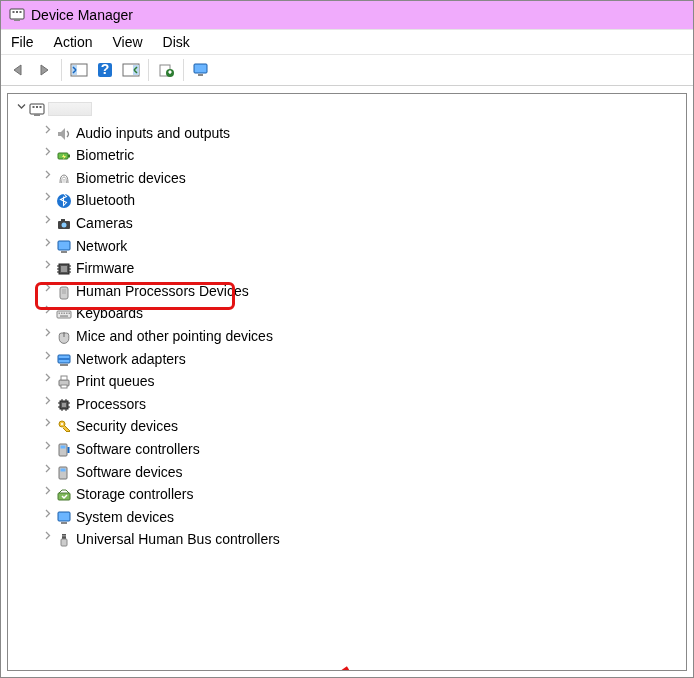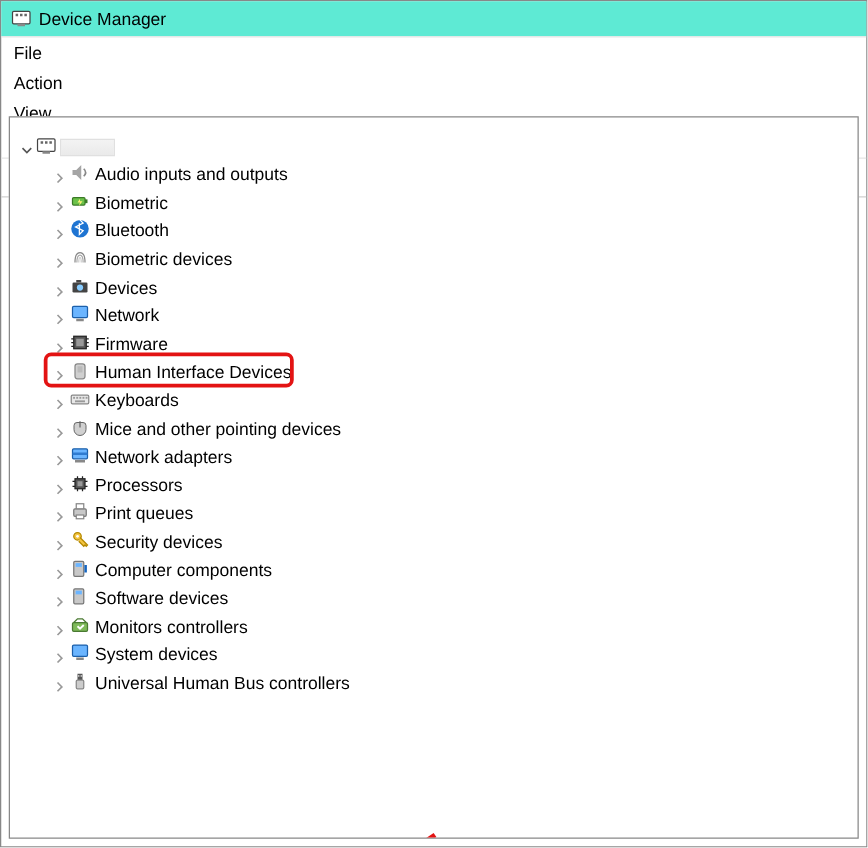--- a/index.html
+++ b/index.html
@@ -1,27 +1,27 @@
 <!DOCTYPE html>
 <html><head>
   <meta charset="utf-8">
   <style>
     * { margin:0; padding:0; box-sizing:border-box; font-family:"Segoe UI",Tahoma,sans-serif; font-size:14px; }
     body { background:#f0f0f0; }
     .outer { width:694px; height:678px; background:#fff; border:1px solid #888; position:relative; }
-    .titlebar { display:flex; align-items:center; padding:4px 8px; height:28px; background:#5eead4; }
+    .titlebar { display:flex; align-items:center; padding:4px 8px; height:28px; background:#f0abfc; }
     .titlebar .ticon { width:16px; height:16px; margin-right:6px; }
-    .menubar { display:flex; border-top:1px solid #e5e5e5; border-bottom:1px solid #e5e5e5;flex-direction:column; }
+    .menubar { display:flex; border-top:1px solid #e5e5e5; border-bottom:1px solid #e5e5e5; }
     .menubar .mitem { padding:4px 10px; cursor:default; }
     .toolbar { display:flex; align-items:center; padding:2px 4px; border-bottom:1px solid #d0d0d0; }
     .toolbar .tb-sep { width:1px; height:22px; background:#dcdcdc; margin:0 4px; }
     .toolbar .tbtn { width:24px; height:24px; margin:1px; border:1px solid transparent; display:flex; align-items:center; justify-content:center; cursor:default; }
     .tree-wrap { position:absolute; top:92px; bottom:6px; left:6px; right:6px; border:1px solid #888; overflow:hidden; background:#fff; }
     .tree { padding:8px 4px 4px 4px; }
-    .tr-row { display:flex; align-items:flex-end; height:22.6px; white-space:nowrap; padding-left:var(--ind,0); position:relative; }
+    .tr-row { display:flex; align-items:flex-start; height:22.6px; white-space:nowrap; padding-left:var(--ind,0); position:relative; }
     .chev { width:14px; display:inline-flex; justify-content:center; }
     .chev svg { display:block; }
     .ticon-slot { width:18px; height:18px; margin:0 3px 0 1px; display:inline-flex; align-items:center; justify-content:center; flex-shrink:0; }
     .root-row .ticon-slot{ width:16px; height:16px; }
     .root-label { display:inline-block; width:44px; height:14px; background:linear-gradient(#f3f3f3,#eaeaea); border:1px solid #e0e0e0; }
     .highlight-box { position:absolute; border:3px solid #e31313; border-radius:6px; pointer-events:none; z-index:5; }
     .arrow-overlay { position:absolute; pointer-events:none; z-index:6; }
   </style>
 </head>
 <body>
@@ -38,21 +38,21 @@
         <rect x="5" y="12" width="6" height="2" fill="#888"></rect>
       </svg>
     </span>
     <span>Device Manager</span>
   </div>
 
   <div class="menubar">
     <div class="mitem">File</div>
     <div class="mitem">Action</div>
     <div class="mitem">View</div>
-    <div class="mitem">Audio</div>
+    <div class="mitem">Disk</div>
   </div>
 
   <div class="toolbar">
     <span class="tbtn">
       <svg width="16" height="16" viewBox="0 0 16 16">
           <path d="M11 3 L4 8 L11 13 Z" fill="#9b9b9b" stroke="#6f6f6f"></path>
         </svg>
     </span>
     <span class="tbtn">
       <svg width="16" height="16" viewBox="0 0 16 16">
@@ -146,55 +146,55 @@
           <span>Biometric</span>
         </div>
         <div class="tr-row" style="--ind: 28px;">
           <span class="chev">
             <svg width="9" height="9" viewBox="0 0 9 9">
               <path d="M3 1 L6.5 4.5 L3 8" stroke="#999" fill="none" stroke-width="1.3"></path>
             </svg>
           </span>
           <span class="ticon-slot">
             <svg width="16" height="16" viewBox="0 0 16 16">
-              <circle cx="8" cy="8" r="7" fill="#1e74d2"></circle>
-              <path d="M8 2 v12 l4 -4 -8 -4 8 -4 -4 -4" stroke="#fff" stroke-width="1.4" fill="none" transform="translate(0 2) scale(0.75) translate(2 0)"></path>
-            </svg>
-          </span>
-          <span>Bluetooth</span>
-        </div>
-        <div class="tr-row" style="--ind: 28px;">
-          <span class="chev">
-            <svg width="9" height="9" viewBox="0 0 9 9">
-              <path d="M3 1 L6.5 4.5 L3 8" stroke="#999" fill="none" stroke-width="1.3"></path>
-            </svg>
-          </span>
-          <span class="ticon-slot">
-            <svg width="16" height="16" viewBox="0 0 16 16">
               <path d="M4 12 q0 -8 4 -8 q4 0 4 8" stroke="#888" fill="none"></path>
               <path d="M5.5 12 q0 -6 2.5 -6 q2.5 0 2.5 6" stroke="#aaa" fill="none"></path>
               <path d="M7 12 q0 -4 1 -4 q1 0 1 4" stroke="#ccc" fill="none"></path>
             </svg>
           </span>
           <span>Biometric devices</span>
         </div>
         <div class="tr-row" style="--ind: 28px;">
           <span class="chev">
             <svg width="9" height="9" viewBox="0 0 9 9">
               <path d="M3 1 L6.5 4.5 L3 8" stroke="#999" fill="none" stroke-width="1.3"></path>
             </svg>
           </span>
           <span class="ticon-slot">
             <svg width="16" height="16" viewBox="0 0 16 16">
+              <circle cx="8" cy="8" r="7" fill="#1e74d2"></circle>
+              <path d="M8 2 v12 l4 -4 -8 -4 8 -4 -4 -4" stroke="#fff" stroke-width="1.4" fill="none" transform="translate(0 2) scale(0.75) translate(2 0)"></path>
+            </svg>
+          </span>
+          <span>Bluetooth</span>
+        </div>
+        <div class="tr-row" style="--ind: 28px;">
+          <span class="chev">
+            <svg width="9" height="9" viewBox="0 0 9 9">
+              <path d="M3 1 L6.5 4.5 L3 8" stroke="#999" fill="none" stroke-width="1.3"></path>
+            </svg>
+          </span>
+          <span class="ticon-slot">
+            <svg width="16" height="16" viewBox="0 0 16 16">
               <rect x="2" y="5" width="12" height="8" rx="1" fill="#444"></rect>
               <circle cx="8" cy="9" r="2.5" fill="#8cf"></circle>
               <rect x="5" y="3" width="4" height="2" fill="#444"></rect>
             </svg>
           </span>
-          <span>Devices</span>
+          <span>Cameras</span>
         </div>
         <div class="tr-row" style="--ind: 28px;">
           <span class="chev">
             <svg width="9" height="9" viewBox="0 0 9 9">
               <path d="M3 1 L6.5 4.5 L3 8" stroke="#999" fill="none" stroke-width="1.3"></path>
             </svg>
           </span>
           <span class="ticon-slot">
             <svg width="16" height="16" viewBox="0 0 16 16">
               <rect x="2" y="2" width="12" height="9" rx="1" fill="#6bb5ff" stroke="#1b5faa"></rect>
@@ -230,21 +230,21 @@
             <svg width="9" height="9" viewBox="0 0 9 9">
               <path d="M3 1 L6.5 4.5 L3 8" stroke="#999" fill="none" stroke-width="1.3"></path>
             </svg>
           </span>
           <span class="ticon-slot">
             <svg width="16" height="16" viewBox="0 0 16 16">
               <rect x="4" y="3" width="8" height="12" rx="2" fill="#d0d0d0" stroke="#888"></rect>
               <rect x="6" y="5" width="4" height="5" fill="#bbb"></rect>
             </svg>
           </span>
-          <span>Human Interface Devices</span>
+          <span>Human Processors Devices</span>
         </div>
         <div class="tr-row" style="--ind: 28px;">
           <span class="chev">
             <svg width="9" height="9" viewBox="0 0 9 9">
               <path d="M3 1 L6.5 4.5 L3 8" stroke="#999" fill="none" stroke-width="1.3"></path>
             </svg>
           </span>
           <span class="ticon-slot">
             <svg width="16" height="16" viewBox="0 0 16 16">
               <rect x="1" y="5" width="14" height="7" rx="1" fill="#e8e8e8" stroke="#888"></rect>
@@ -281,20 +281,35 @@
             </svg>
           </span>
           <span class="ticon-slot">
             <svg width="16" height="16" viewBox="0 0 16 16">
               <rect x="2" y="3" width="12" height="8" rx="1" fill="#6bb5ff" stroke="#1b5faa"></rect>
               <rect x="4" y="12" width="8" height="2" fill="#888"></rect>
               <rect x="2" y="6" width="12" height="2" fill="#2f7bd0"></rect>
             </svg>
           </span>
           <span>Network adapters</span>
+        </div>
+        <div class="tr-row" style="--ind: 28px;">
+          <span class="chev">
+            <svg width="9" height="9" viewBox="0 0 9 9">
+              <path d="M3 1 L6.5 4.5 L3 8" stroke="#999" fill="none" stroke-width="1.3"></path>
+            </svg>
+          </span>
+          <span class="ticon-slot">
+            <svg width="16" height="16" viewBox="0 0 16 16">
+              <rect x="3" y="6" width="10" height="6" rx="1" fill="#c8c8c8" stroke="#777"></rect>
+              <rect x="5" y="2" width="6" height="4" fill="#fff" stroke="#888"></rect>
+              <rect x="5" y="11" width="6" height="3" fill="#fff" stroke="#888"></rect>
+            </svg>
+          </span>
+          <span>Print queues</span>
         </div>
         <div class="tr-row" style="--ind: 28px;">
           <span class="chev">
             <svg width="9" height="9" viewBox="0 0 9 9">
               <path d="M3 1 L6.5 4.5 L3 8" stroke="#999" fill="none" stroke-width="1.3"></path>
             </svg>
           </span>
           <span class="ticon-slot">
             <svg width="16" height="16" viewBox="0 0 16 16">
               <rect x="4" y="4" width="8" height="8" fill="#555" stroke="#222"></rect>
@@ -314,56 +329,41 @@
           <span>Processors</span>
         </div>
         <div class="tr-row" style="--ind: 28px;">
           <span class="chev">
             <svg width="9" height="9" viewBox="0 0 9 9">
               <path d="M3 1 L6.5 4.5 L3 8" stroke="#999" fill="none" stroke-width="1.3"></path>
             </svg>
           </span>
           <span class="ticon-slot">
             <svg width="16" height="16" viewBox="0 0 16 16">
-              <rect x="3" y="6" width="10" height="6" rx="1" fill="#c8c8c8" stroke="#777"></rect>
-              <rect x="5" y="2" width="6" height="4" fill="#fff" stroke="#888"></rect>
-              <rect x="5" y="11" width="6" height="3" fill="#fff" stroke="#888"></rect>
-            </svg>
-          </span>
-          <span>Print queues</span>
-        </div>
-        <div class="tr-row" style="--ind: 28px;">
-          <span class="chev">
-            <svg width="9" height="9" viewBox="0 0 9 9">
-              <path d="M3 1 L6.5 4.5 L3 8" stroke="#999" fill="none" stroke-width="1.3"></path>
-            </svg>
-          </span>
-          <span class="ticon-slot">
-            <svg width="16" height="16" viewBox="0 0 16 16">
               <circle cx="6" cy="5" r="3" fill="#f4c542" stroke="#b58900"></circle>
               <circle cx="6" cy="5" r="1.1" fill="#fff"></circle>
               <path d="M8 6 l6 6 l-1 1 l-1 -1 l-1 1 l-1 -1 l-3 -3" fill="#f4c542" stroke="#b58900"></path>
             </svg>
           </span>
           <span>Security devices</span>
         </div>
         <div class="tr-row" style="--ind: 28px;">
           <span class="chev">
             <svg width="9" height="9" viewBox="0 0 9 9">
               <path d="M3 1 L6.5 4.5 L3 8" stroke="#999" fill="none" stroke-width="1.3"></path>
             </svg>
           </span>
           <span class="ticon-slot">
             <svg width="16" height="16" viewBox="0 0 16 16">
               <rect x="3" y="2" width="8" height="12" rx="1" fill="#c8c8c8" stroke="#777"></rect>
               <rect x="4.5" y="3.5" width="5" height="3" fill="#6bb5ff"></rect>
               <rect x="11.5" y="5" width="2" height="6" fill="#1565c0"></rect>
             </svg>
           </span>
-          <span>Computer components</span>
+          <span>Software controllers</span>
         </div>
         <div class="tr-row" style="--ind: 28px;">
           <span class="chev">
             <svg width="9" height="9" viewBox="0 0 9 9">
               <path d="M3 1 L6.5 4.5 L3 8" stroke="#999" fill="none" stroke-width="1.3"></path>
             </svg>
           </span>
           <span class="ticon-slot">
             <svg width="16" height="16" viewBox="0 0 16 16">
               <rect x="3" y="2" width="8" height="12" rx="1" fill="#c8c8c8" stroke="#777"></rect>
@@ -378,21 +378,21 @@
               <path d="M3 1 L6.5 4.5 L3 8" stroke="#999" fill="none" stroke-width="1.3"></path>
             </svg>
           </span>
           <span class="ticon-slot">
             <svg width="16" height="16" viewBox="0 0 16 16">
               <rect x="2" y="6" width="12" height="7" rx="1" fill="#7fba5a" stroke="#4a7a32"></rect>
               <path d="M3 6 l3 -3 h4 l3 3" stroke="#4a7a32" fill="none"></path>
               <path d="M6 9 l2 2 l3 -3" stroke="#fff" stroke-width="1.5" fill="none"></path>
             </svg>
           </span>
-          <span>Monitors controllers</span>
+          <span>Storage controllers</span>
         </div>
         <div class="tr-row" style="--ind: 28px;">
           <span class="chev">
             <svg width="9" height="9" viewBox="0 0 9 9">
               <path d="M3 1 L6.5 4.5 L3 8" stroke="#999" fill="none" stroke-width="1.3"></path>
             </svg>
           </span>
           <span class="ticon-slot">
             <svg width="16" height="16" viewBox="0 0 16 16">
               <rect x="2" y="2" width="12" height="9" rx="1" fill="#6bb5ff" stroke="#1b5faa"></rect>

